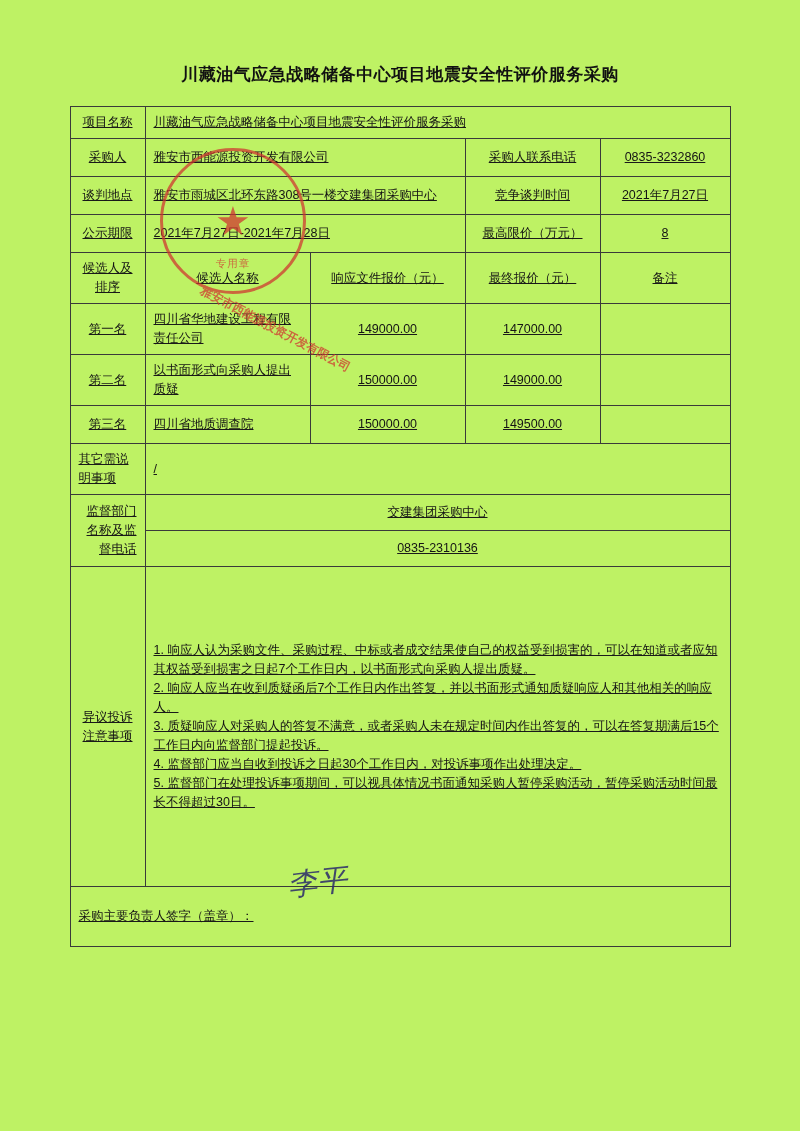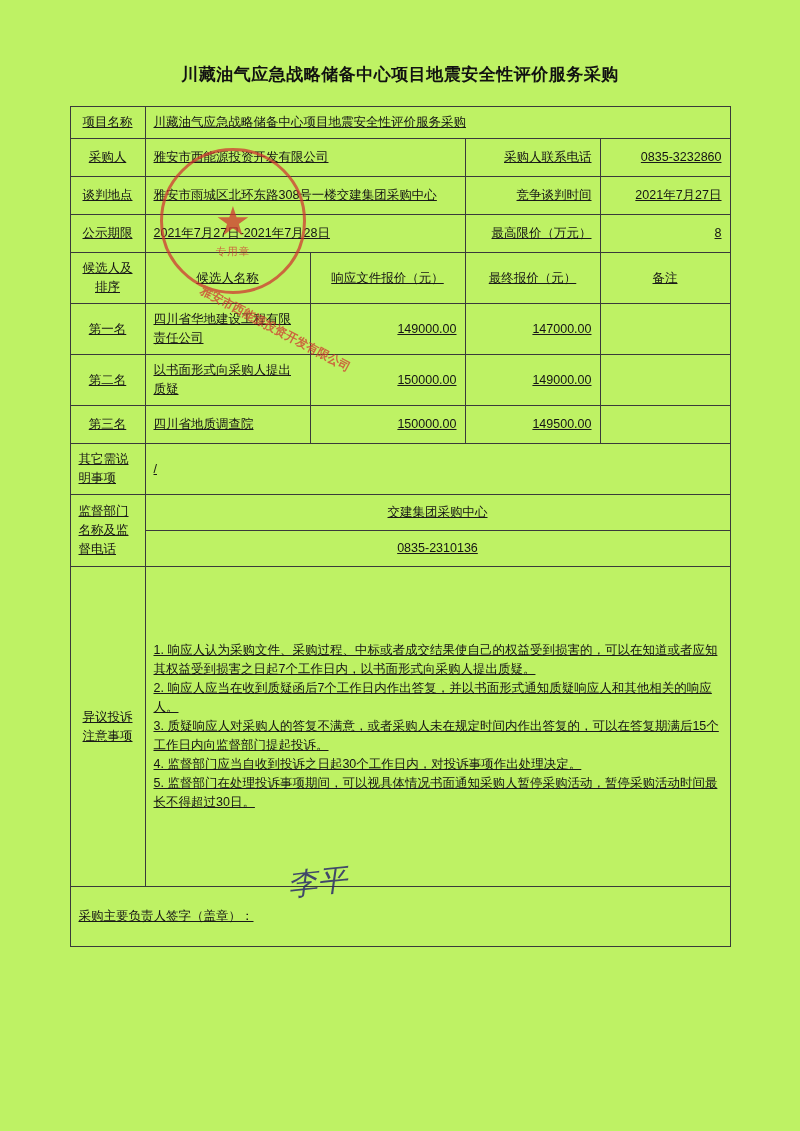--- a/index.html
+++ b/index.html
@@ -45,25 +45,25 @@
     font-size: 12.5px;
     padding: 6px 8px;
     vertical-align: middle;
     line-height: 19px;
     color: #141414;
   }
   .c-label {
     text-align: center;
     white-space: nowrap;
   }
-  .c-center { text-align: right; }
+  .c-center { text-align: center; }
   .c-left { text-align: left; }
   .tall { height: 38px; }
   .row-label {
-    text-align: left;
+    text-align: right;
     line-height: 18px;
   }
   .cand-head td { text-align: center; height: 40px; }
   .cand-row td { height: 38px; }
   .cand-name { text-align: left; line-height: 17px; }
   .note-cell {
     height: 46px;
     text-align: left;
     vertical-align: top;
     padding-top: 8px;
@@ -122,21 +122,21 @@
   }
   .stamp-text span {
     position: absolute;
     left: 50%;
     top: 50%;
     transform-origin: 0 0;
     white-space: nowrap;
   }
   .stamp-bottom {
     position: absolute;
-    bottom: 32px;
+    bottom: 20px;
     left: 0;
     width: 100%;
     text-align: center;
     color: #d0332f;
     font-size: 10.5px;
     letter-spacing: 1px;
   }
   
   .signature {
     position: absolute;

